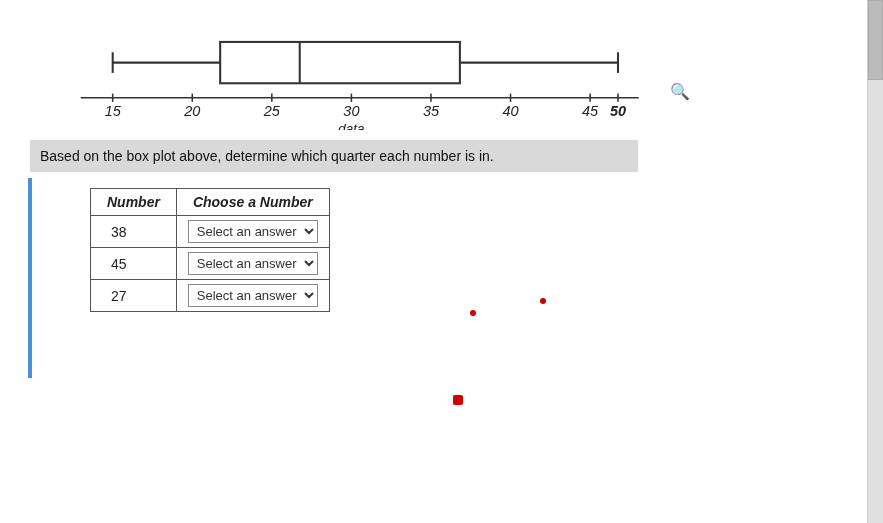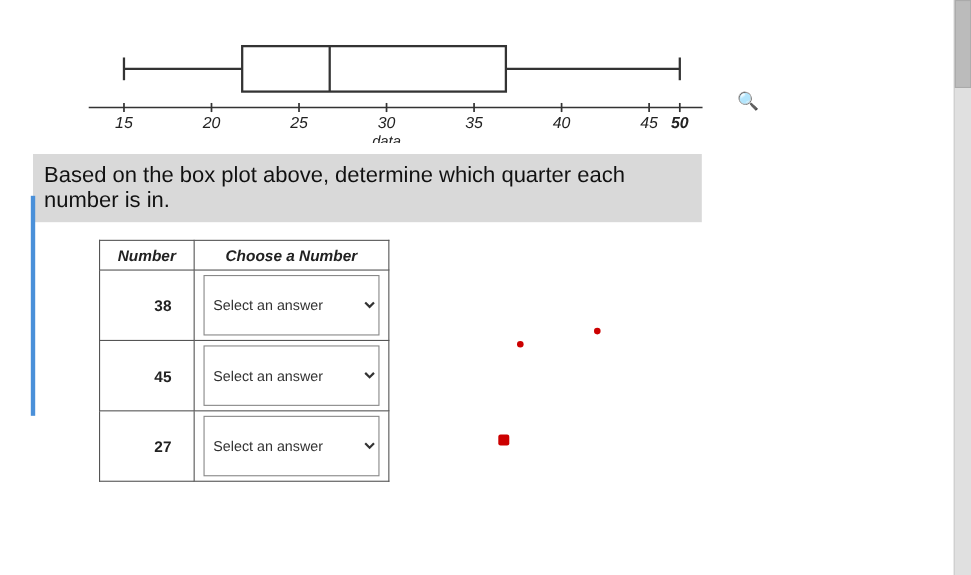--- a/index.html
+++ b/index.html
@@ -31,21 +31,21 @@
     .boxplot-svg {
       width: 100%;
       height: 100%;
     }
 
     
     .question-bar {
       background: #d9d9d9;
       padding: 8px 10px;
       margin: 10px 0 16px 0;
-      font-size: 20px;
+      font-size: 14px;
       color: #111;
       width: 608px;
     }
 
     
     .left-accent {
       position: absolute;
       left: 28px;
       top: 178px;
       width: 4px;
@@ -74,30 +74,29 @@
     }
 
     table td {
       border: 1.5px solid #555;
       padding: 4px 8px;
       text-align: center;
     }
 
     table td.number-cell {
       padding: 4px 20px;
-      text-align: right;
-      font-weight: bold;
+      text-align: left;
     }
 
     select {
       border: 1px solid #888;
       background: #fff;
       font-size: 13px;
-      padding: 18px 4px;
-      width: 160px;
+      padding: 2px 4px;
+      width: 130px;
       cursor: pointer;
       color: #333;
     }
 
     
     .scrollbar {
       position: absolute;
       right: 0;
       top: 0;
       width: 16px;

